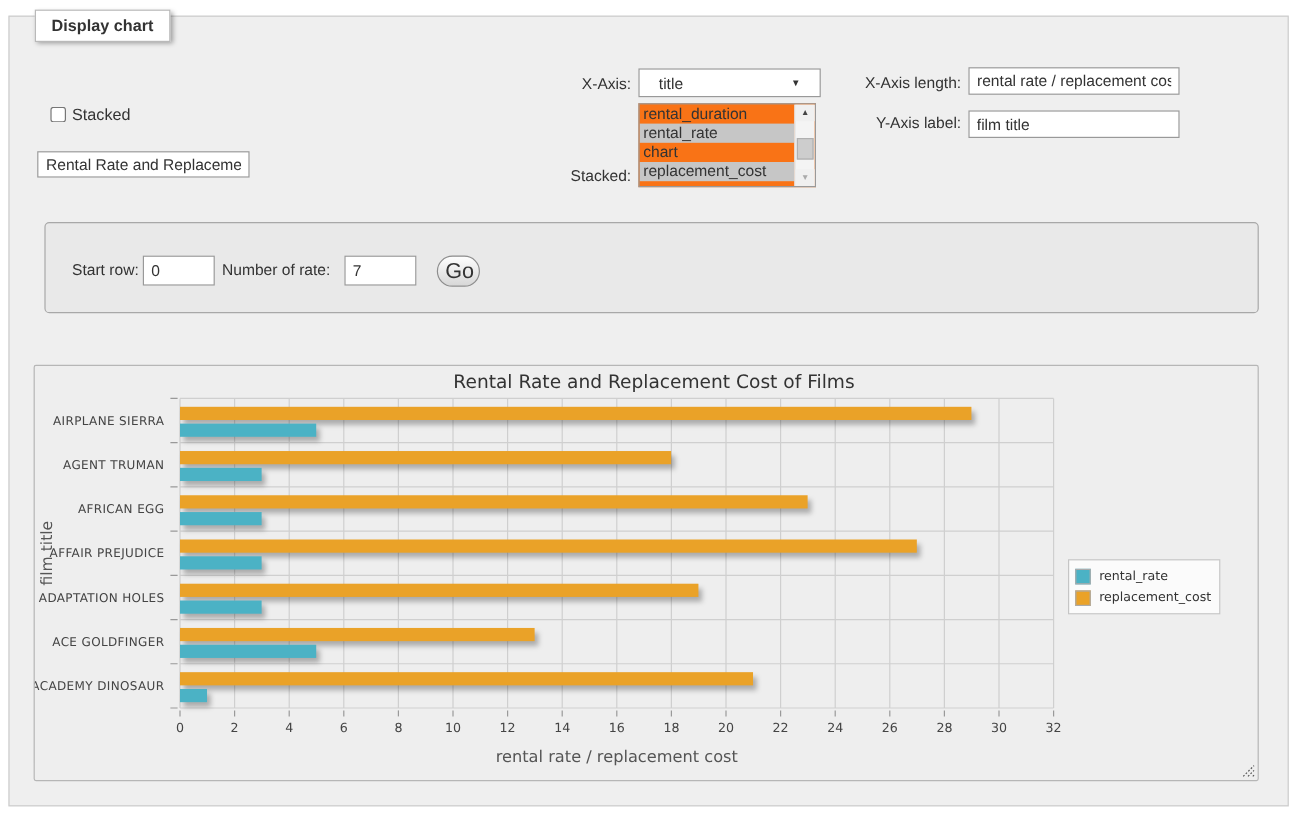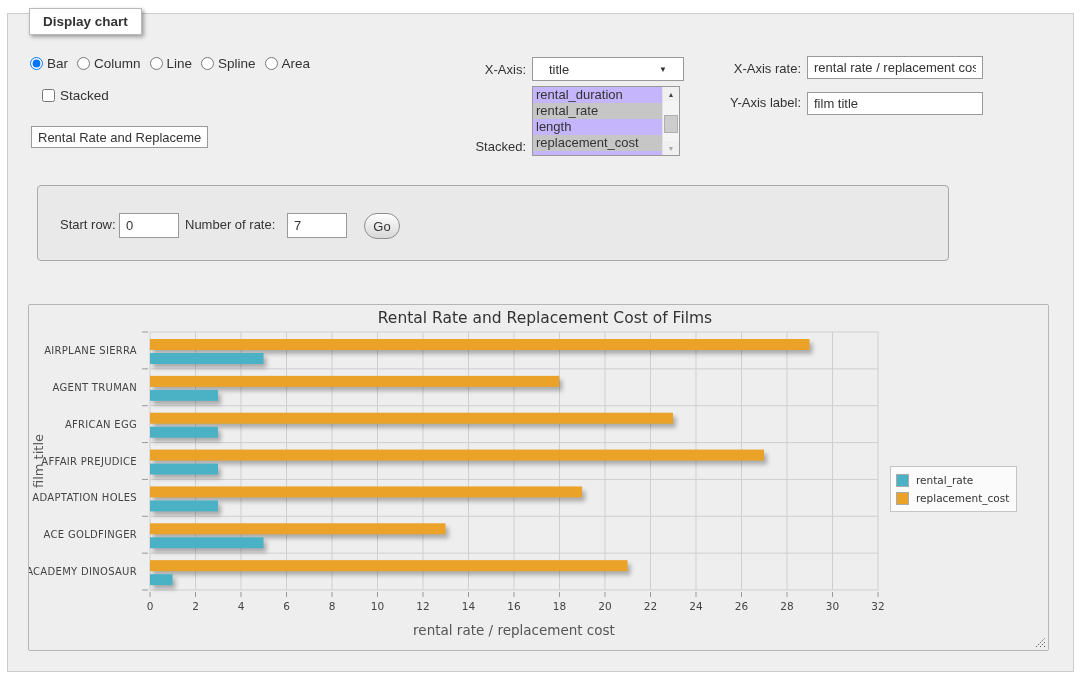--- a/index.html
+++ b/index.html
@@ -25,42 +25,42 @@
 
   input[type=text] { border:1px solid #999; background:#fff; font-size:13px; color:#333;
                      padding:2px 6px; font-family:"Liberation Sans",sans-serif; }
   .title-input { position:absolute; left:23px; top:112px; width:177px; height:22px; }
 
   .selectbox { position:absolute; left:524px; top:43px; width:152px; height:24px; background:#fff;
                border:1px solid #999; display:flex; align-items:center; justify-content:space-between;
                padding:0 16px; font-size:13px; cursor:default; }
   .sel-arrow { font-size:8px; color:#333; }
 
-  .listbox { position:absolute; left:524px; top:72px; width:148px; height:70px; background:#c4b5fd;
+  .listbox { position:absolute; left:524px; top:72px; width:148px; height:70px; background:#f97316;
              border:1px solid #999; display:flex; overflow:hidden; }
   .lb-opts { flex:1; }
   .lb-opt { height:16px; line-height:16px; padding:0 3px; font-size:13px; white-space:nowrap; overflow:hidden; }
   .lb-opt.sel { background:#c6c6c6; }
   .lb-scroll { width:17px; background:#f4f4f4; border-left:1px solid #e2e2e2; position:relative; }
   .lb-arrow { position:absolute; left:0; width:100%; height:14px; font-size:7px; color:#444;
               text-align:center; line-height:15px; background:#f0f0f0; }
   .lb-arrow.up { top:0; }
   .lb-arrow.down { bottom:0; color:#aaa; }
   .lb-thumb { position:absolute; left:1px; right:1px; top:28px; height:18px; background:#cdcdcd;
               border:1px solid #b0b0b0; }
 
   .xlabel-input { position:absolute; left:799px; top:42px; width:176px; height:23px; }
   .ylabel-input { position:absolute; left:799px; top:78px; width:176px; height:23px; }
 
-  .rowpanel { position:absolute; left:29px; top:171px; width:912px; height:76px;
+  .rowpanel { position:absolute; left:29px; top:171px; width:1012px; height:76px;
               background:#e9e9e9; border:1px solid #a8a8a8; border-radius:4px; }
   .rowpanel .lbl { position:absolute; }
   .rp-input { position:absolute; width:60px; height:25px; }
   .go-btn { position:absolute; left:326px; top:27px; width:36px; height:26px; border:1px solid #8e8e8e;
-            border-radius:13px; background:linear-gradient(#fefefe,#d7d7d7); font-size:13px; color:#333;
+            border-radius:13px; background:linear-gradient(#fefefe,#d7d7d7); font-size:18px; color:#333;
             font-family:"Liberation Sans",sans-serif; cursor:pointer; }
 
   .chartpanel { position:absolute; left:20px; top:290px; width:1021px; height:347px;
                 background:#eee; border:1px solid #b6b6b6; border-radius:2px; }
   #chart-svg { position:absolute; left:0; top:0; }
   .ctitle  { font:15.5px "DejaVu Sans",sans-serif; fill:#333; }
   .tick    { font:10.5px "DejaVu Sans",sans-serif; fill:#444; }
   .cat     { font:10px "DejaVu Sans",sans-serif; fill:#444; letter-spacing:0.3px; }
   .axlabel { font:13.5px "DejaVu Sans",sans-serif; fill:#555; }
   .aylabel { font:13px "DejaVu Sans",sans-serif; fill:#555; }
@@ -73,72 +73,50 @@
 
   .grip { position:absolute; right:2px; bottom:2px; width:14px; height:14px; cursor:se-resize; }
 </style>
 </head>
 <body>
 
 <div class="stage">
   <div class="outer">
     <div class="legendbox">Display chart</div>
 
-    <div class="radio-row" id="chart-type-group">
-        <label>
-          <input type="radio" name="charttype" checked="" style="">
-          <span>Bar</span>
-        </label>
-        <label>
-          <input type="radio" name="charttype" style="">
-          <span>Column</span>
-        </label>
-        <label>
-          <input type="radio" name="charttype" style="">
-          <span>Line</span>
-        </label>
-        <label>
-          <input type="radio" name="charttype" style="">
-          <span>Spline</span>
-        </label>
-        <label>
-          <input type="radio" name="charttype" style="">
-          <span>Area</span>
-        </label>
-      </div>
 
     <label class="stacked">
       <input type="checkbox" id="stacked-cb" style="">
       <span>Stacked</span>
     </label>
 
     <input type="text" class="title-input" value="Rental Rate and Replacement Cost of Films" style="">
 
     <div class="lbl rt" style="left:378px; top:48px;">X-Axis:</div>
     <div class="selectbox">
       <span>title</span>
       <span class="sel-arrow">▼</span>
     </div>
 
     <div class="lbl rt" style="left:378px; top:125px;">Stacked:</div>
     <div class="listbox">
       <div class="lb-opts" id="series-options">
           <div class="lb-opt">rental_duration</div>
           <div class="lb-opt sel">rental_rate</div>
-          <div class="lb-opt">length</div>
+          <div class="lb-opt">chart</div>
           <div class="lb-opt sel">replacement_cost</div>
         </div>
       <div class="lb-scroll">
         <div class="lb-arrow up">▲</div>
         <div class="lb-thumb"></div>
         <div class="lb-arrow down">▼</div>
       </div>
     </div>
 
-    <div class="lbl rt" style="left:653px; top:47px;">X-Axis rate:</div>
+    <div class="lbl rt" style="left:653px; top:47px;">X-Axis length:</div>
     <input type="text" class="xlabel-input" value="rental rate / replacement cost" style="">
 
     <div class="lbl rt" style="left:653px; top:81px;">Y-Axis label:</div>
     <input type="text" class="ylabel-input" value="film title" style="">
 
     <div class="rowpanel">
       <div class="lbl" style="left:22px; top:31px;">Start row:</div>
       <input type="text" class="rp-input" style="left: 81px; top: 27px;" value="0">
       <div class="lbl" style="left:147px; top:31px;">Number of rate:</div>
       <input type="text" class="rp-input" style="left: 249px; top: 27px;" value="7">

